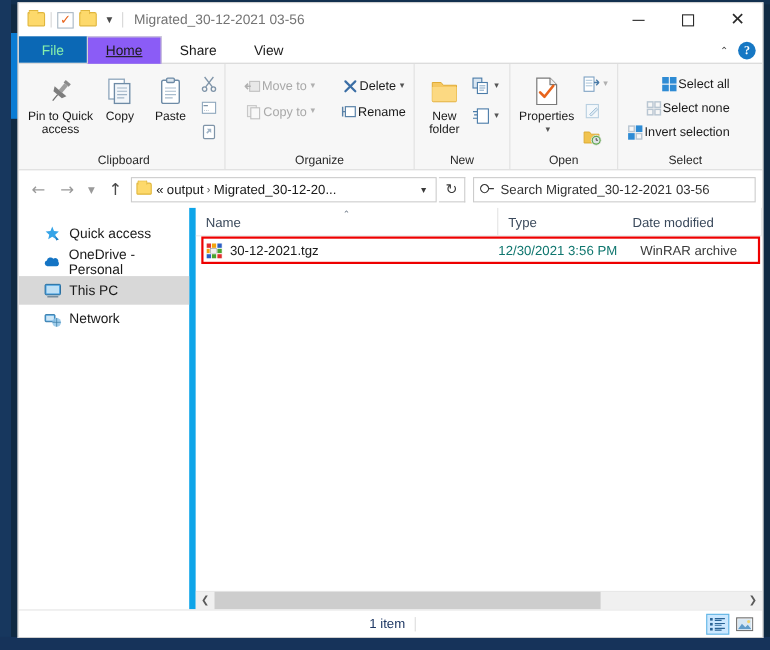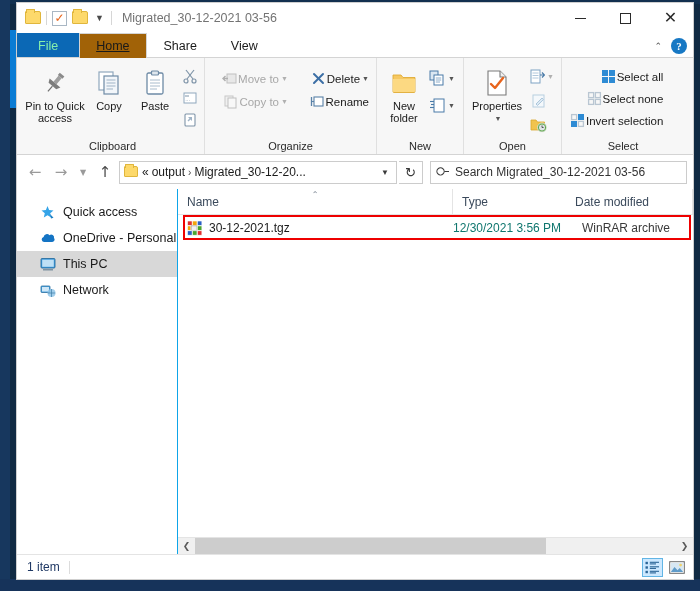--- a/index.html
+++ b/index.html
@@ -115,21 +115,21 @@
     padding: 0 16px; display: flex; align-items: center;
     font-size: 12.5px; color: #1a1a1a;
     border: 1px solid transparent;
     border-bottom: none;
   }
   .tab.file {
     background: #0b68b5; color: #86efac;
     padding: 0 20px; font-size: 12.5px;
   }
   .tab.active {
-    background: #a16207;
+    background: #8b5cf6;
     border-color: #d4d4d4;
     margin-bottom: -1px;
     padding-bottom: 1px;
     text-decoration: underline;
   }
   .tab-right {
     position: absolute; right: 6px; top: 0; height: 25px;
     display: flex; align-items: center; gap: 9px;
   }
   .collapse-chev { font-size: 9px; color: #4b4b4b; }
@@ -230,21 +230,21 @@
   .search-txt { font-size: 12px; color: #333; white-space: nowrap; }
 
   
   .main {
     flex: 1; display: flex; min-height: 0;
     background: #ffffff;
   }
   .navpane {
     width: 161px; flex: 0 0 161px;
     background: #ffffff;
-    border-right: 1px solid #0ea5e9;
+    border-right: 6px solid #0ea5e9;
     padding-top: 10px;
   }
   .navitem {
     height: 26px; display: flex; align-items: center;
     gap: 7px; padding-left: 22px;
     font-size: 12.5px; color: #1a1a1a;
   }
   .navitem.selected { background: #d8d8d8; }
   .navitem .nicn { width: 17px; height: 17px; display:flex; align-items:center; justify-content:center; }
 
@@ -312,20 +312,21 @@
   }
 
   
   .statusbar {
     height: 25px; flex: 0 0 25px;
     background: #ffffff;
     border-top: 1px solid #e4e4e4;
     display: flex; align-items: center;
     padding: 0 6px 0 10px;
     position: relative;
+    justify-content: center;
   }
   .status-text { font-size: 12px; color: #1f3864; }
   .status-div { width: 1px; height: 13px; background: #dcdcdc; margin-left: 9px; }
   .viewbtns {
     position: absolute; right: 6px; top: 3px;
     display: flex; gap: 3px;
   }
   .vbtn {
     width: 21px; height: 19px;
     display: flex; align-items: center; justify-content: center;

